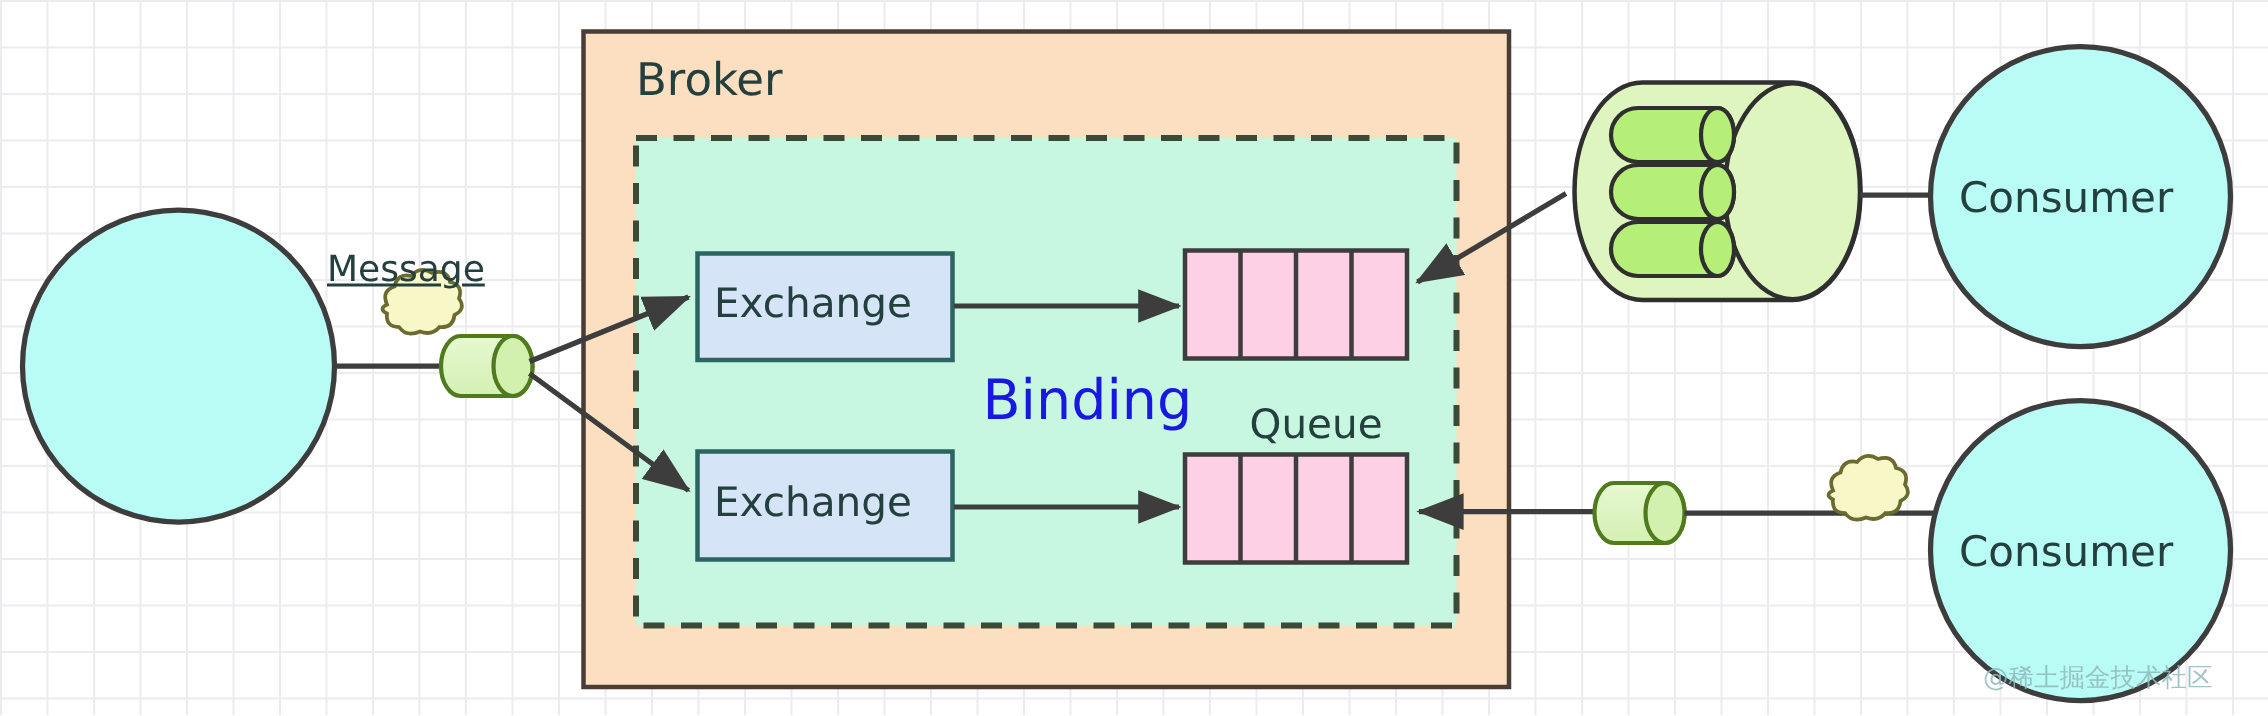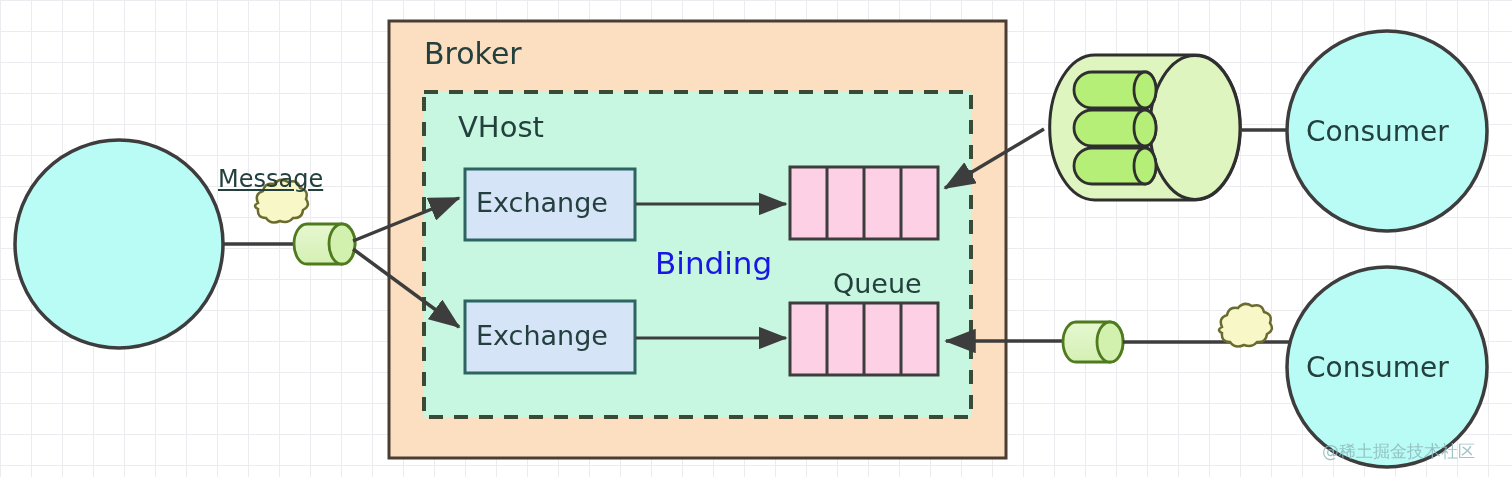--- a/index.html
+++ b/index.html
@@ -30,21 +30,21 @@
     position: absolute;
     white-space: nowrap;
     color: #24403e;
     font-family: "DejaVu Sans", sans-serif;
     pointer-events: none;
   }
   .lbl-broker     { left: 424px; top: 36px;  font-size: 30px; }
   .lbl-vhost      { left: 458px; top: 110px; font-size: 29px; }
   .lbl-exch-top   { left: 476px; top: 187px; font-size: 27px; }
   .lbl-exch-bot   { left: 476px; top: 320px; font-size: 27px; }
-  .lbl-binding    { left: 655px; top: 245px; font-size: 31px; color: #1818e0; }
+  .lbl-binding    { left: 655px; top: 245px; font-size: 37px; color: #1818e0; }
   .lbl-queue      { left: 833px; top: 252px; font-size: 27px; margin-top: 16px; }
   .lbl-message    { left: 218px; top: 165px; font-size: 24px; text-decoration: underline; }
   .lbl-connection { left: 1059px; top: 10px; font-size: 30px; }
   .lbl-channel    { left: 1072px; top: 167px; font-size: 28px; }
   .lbl-producer   { left: 48px;  top: 228px; font-size: 28px; }
   .lbl-cons-top   { left: 1306px; top: 115px; font-size: 28px; }
   .lbl-cons-bot   { left: 1306px; top: 351px; font-size: 28px; }
   .lbl-watermark  {
     left: 1322px; top: 440px;
     font-size: 17px;
@@ -141,21 +141,20 @@
 
     <line x1="1123" y1="342" x2="1290" y2="342" stroke="#3d3d3d" stroke-width="3.5"></line>
 
     <path d="M1222 327 q-4 -9 5 -12 q2 -9 11 -7 q6 -7 14 -2 q10 -3 12 6 q9 2 6 11
              q5 7 -3 11 q-1 9 -10 8 q-5 6 -13 3 q-9 4 -14 -3 q-9 0 -8 -9 q-6 -3 0 -6 z" fill="#f7f7c8" stroke="#6b6b30" stroke-width="2.5"></path>
 
     <circle cx="1387" cy="367" r="100" fill="#b9fbf5" stroke="#3d3d3d" stroke-width="3.5"></circle>
   </svg>
 
   <div class="lbl lbl-broker">Broker</div>
-  <div class="lbl lbl-vhost">VHost</div>
   <div class="lbl lbl-exch-top">Exchange</div>
   <div class="lbl lbl-exch-bot">Exchange</div>
   <div class="lbl lbl-binding">Binding</div>
   <div class="lbl lbl-queue">Queue</div>
   <div class="lbl lbl-message">Message</div>
   <div class="lbl lbl-cons-top">Consumer</div>
   <div class="lbl lbl-cons-bot">Consumer</div>
   <div class="lbl lbl-watermark">@稀土掘金技术社区</div>
 
 </div>

